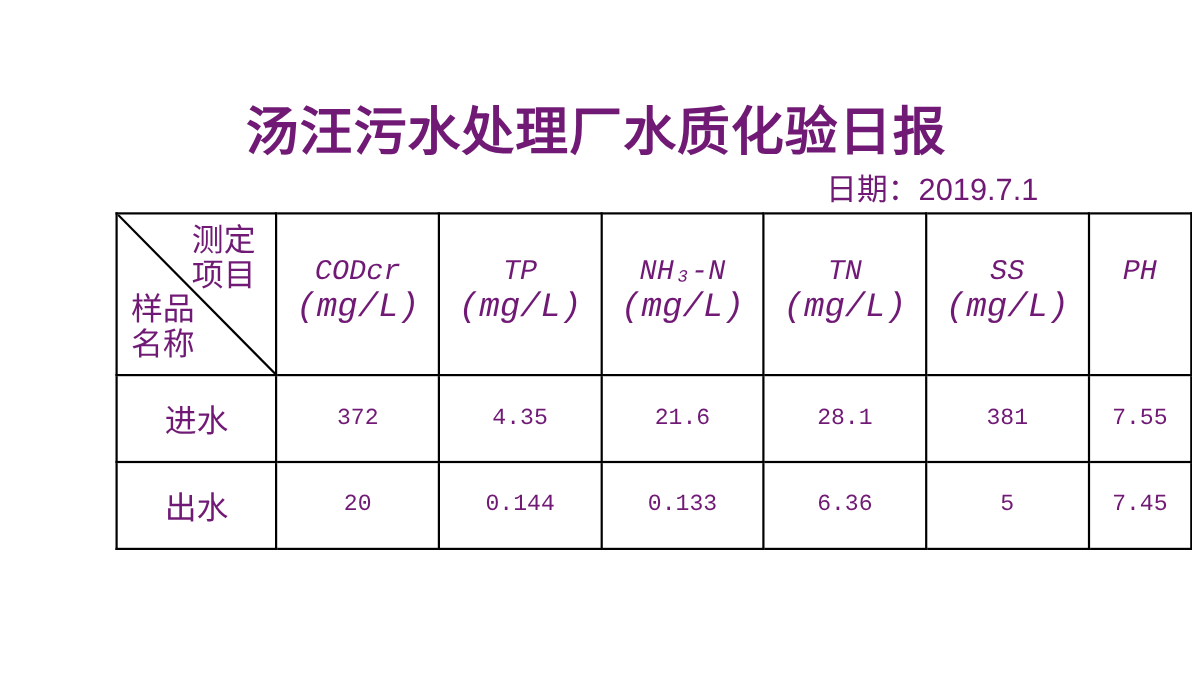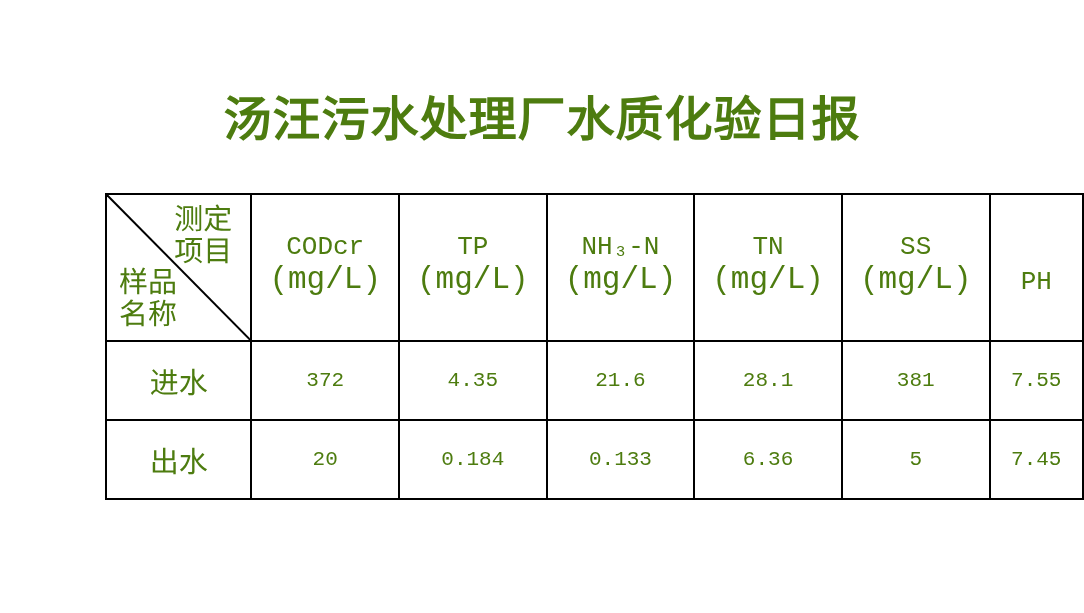--- a/index.html
+++ b/index.html
@@ -1,21 +1,21 @@
 <!DOCTYPE html>
 <html lang="zh-CN"><head>
 <meta charset="utf-8">
 <style>
   * { margin:0; padding:0; box-sizing:border-box; }
   html, body { background:#ffffff; }
   .page {
     position:relative;
     width:1084px; height:613px;
     background:#ffffff;
-    color:#4d7c0f;
+    color:#701a75;
     font-family:"Liberation Sans", sans-serif;
     overflow:hidden;
   }
 
   
   .title {
     position:absolute;
     top:80px; left:0; width:100%;
     text-align:center;
     font-size:48px;
@@ -76,42 +76,44 @@
   td.col-head {
     font-family:"Liberation Mono", "DejaVu Sans Mono", monospace;
   }
   .head-stack {
     height:100%;
     display:flex;
     flex-direction:column;
     justify-content:space-between;
     align-items:center;
     padding:20px 0 26px 0;
+    font-style:italic;
   }
   .col-name { font-size:26px; }
   .col-unit { font-size:31px; }
-  td.col-head.single .head-stack { justify-content:flex-end;border-radius:26px; }
+  td.col-head.single .head-stack { justify-content:flex-start;border-radius:26px; }
 
   
   td.row-label {
     font-family:Liberation Mono, monospace;
     font-size:29px;
   }
   td.value {
     font-family:Liberation Mono, monospace;
     font-size:21px;
   }
 </style>
 </head>
 <body>
 
 <div class="page">
 
   <h1 class="title">汤汪污水处理厂水质化验日报</h1>
 
+  <div class="date">日期：2019.7.1</div>
 
   <table class="report">
     <colgroup>
       <col style="width:174px">
       <col style="width:120px">
       <col style="width:117px">
       <col style="width:115px">
       <col style="width:114px">
       <col style="width:115px">
       <col style="width:96px">
@@ -177,21 +179,21 @@
       <td class="value">4.35</td>
       <td class="value">21.6</td>
       <td class="value">28.1</td>
       <td class="value">381</td>
       <td class="value">7.55</td>
     </tr>
 
     <tr class="data-row">
       <td class="row-label">出水</td>
       <td class="value">20</td>
-      <td class="value">0.184</td>
+      <td class="value">0.144</td>
       <td class="value">0.133</td>
       <td class="value">6.36</td>
       <td class="value">5</td>
       <td class="value">7.45</td>
     </tr>
   </tbody>
     </table>
 
 </div>
 

